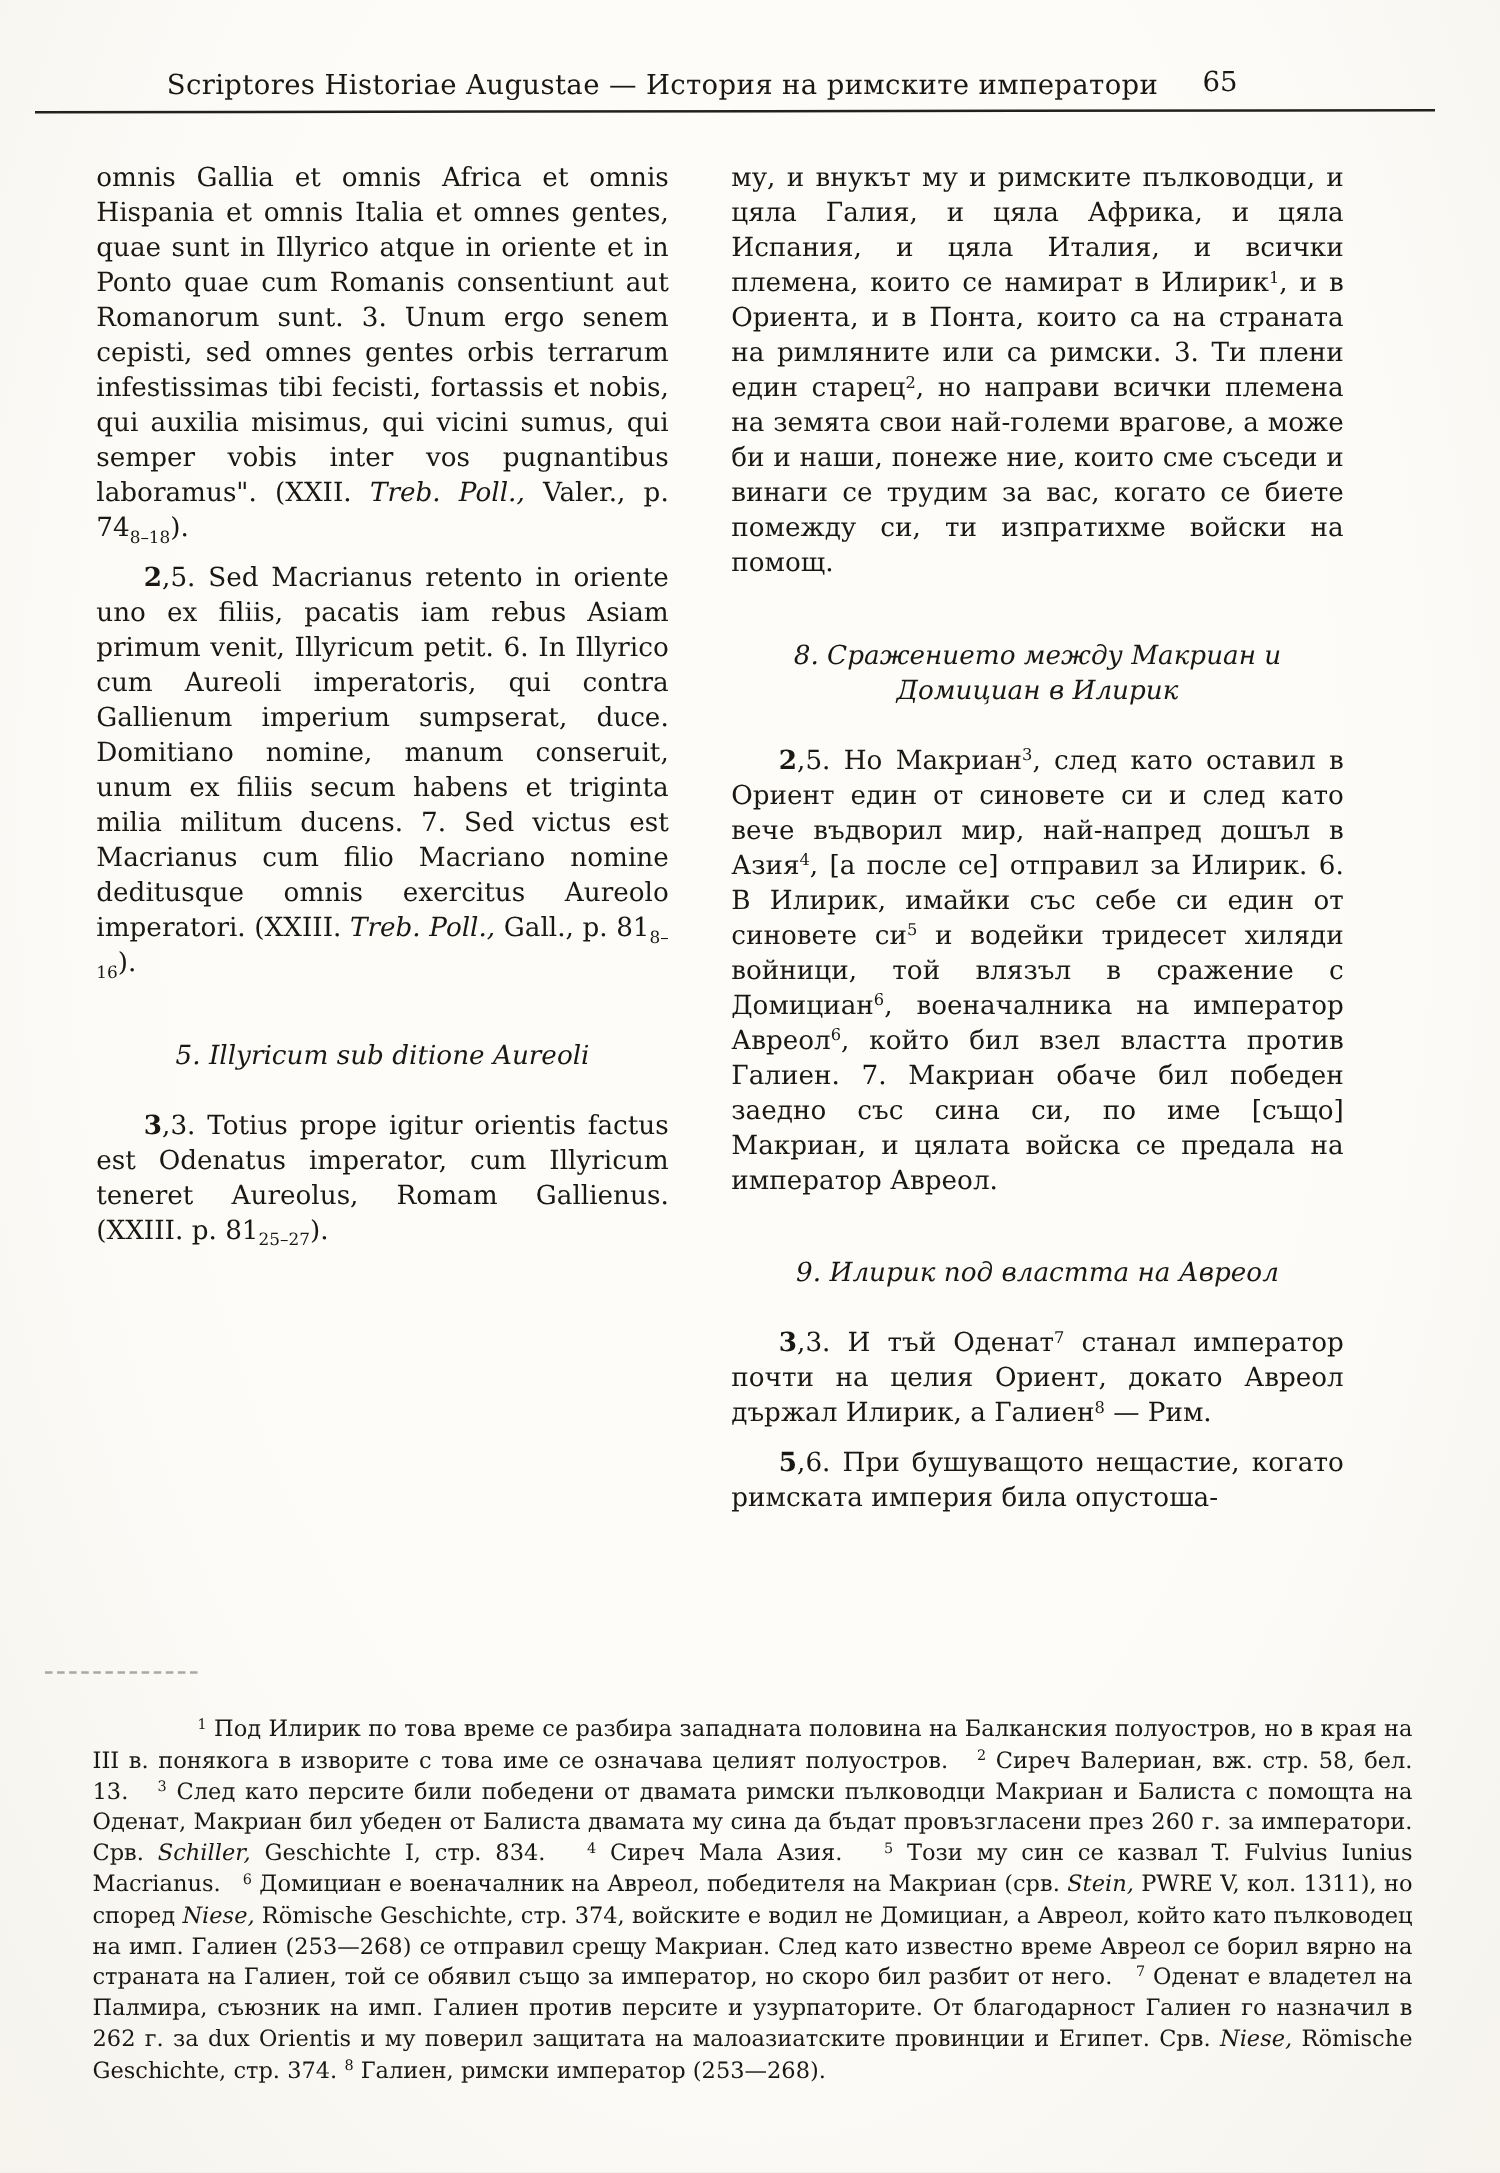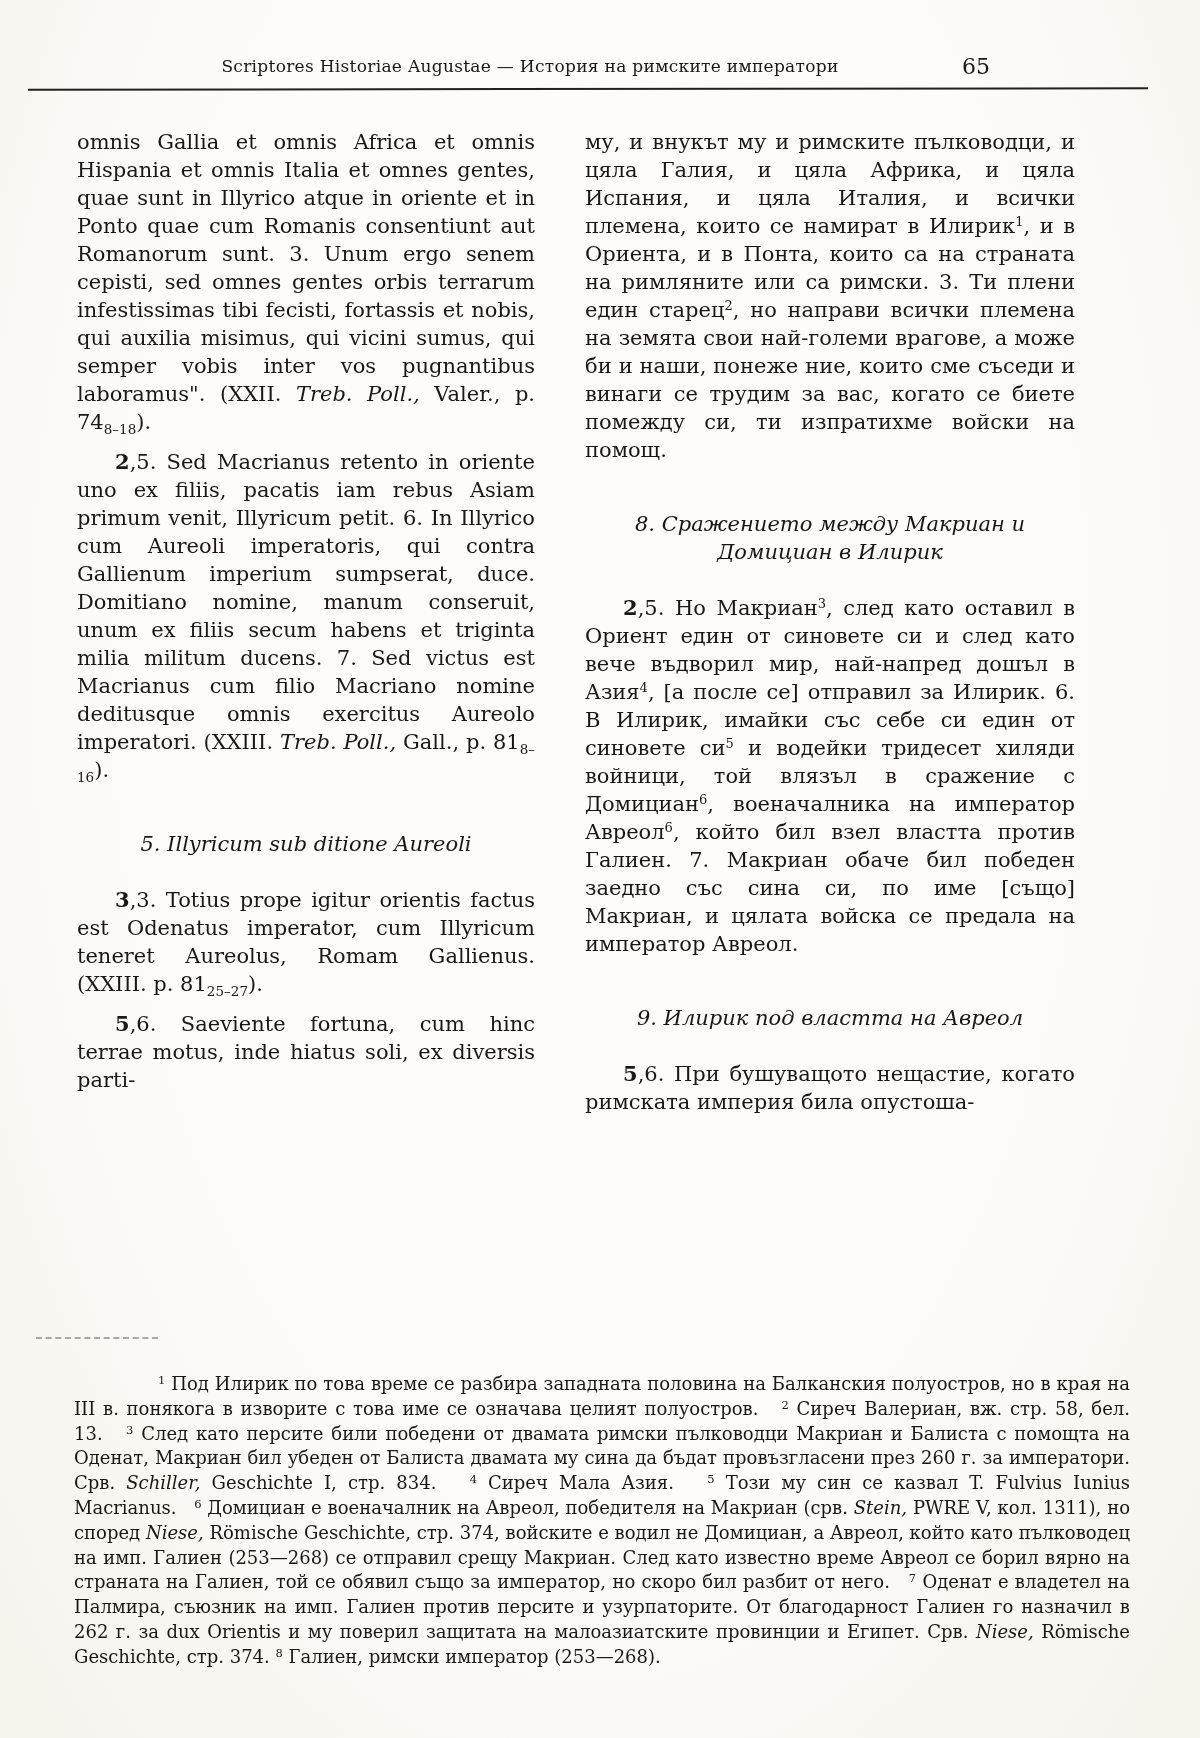--- a/index.html
+++ b/index.html
@@ -16,21 +16,21 @@
     font-family: "DejaVu Serif", "Liberation Serif", serif;
     color: #1b1712;
     overflow: hidden;
   }
   .header {
     position: absolute;
     top: 56px;
     left: 30px;
     width: 1000px;
     text-align: center;
-    font-size: 17px;
+    font-size: 22px;
     letter-spacing: 0.3px;
     white-space: nowrap;
   }
   .page-number {
     position: absolute;
     top: 54px;
     left: 962px;
     font-size: 22px;
   }
   .header-rule {
@@ -110,27 +110,27 @@
   </div>
   <div class="page-number">65</div>
   <div class="header-rule"></div>
 
   <div class="columns">
     <div class="col col-left">
         <div class="block para"><span>omnis Gallia et omnis Africa et omnis Hispania et omnis Italia et omnes gentes, quae sunt in Illyrico atque in oriente et in Ponto quae cum Romanis consentiunt aut Romanorum sunt. 3. Unum ergo senem cepisti, sed omnes gentes orbis terrarum infestissimas tibi fecisti, fortassis et nobis, qui auxilia misimus, qui vicini sumus, qui semper vobis inter vos pugnantibus laboramus". (XXII. </span><span class="it">Treb. Poll.,</span><span> Valer., p. 74</span><sub>8–18</sub><span>).</span></div>
         <div class="block para indent"><span class="bd">2</span><span>,5. Sed Macrianus retento in oriente uno ex filiis, pacatis iam rebus Asiam primum venit, Illyricum petit. 6. In Illyrico cum Aureoli imperatoris, qui contra Gallienum imperium sumpserat, duce. Domitiano nomine, manum conseruit, unum ex filiis secum habens et triginta milia militum ducens. 7. Sed victus est Macrianus cum filio Macriano nomine deditusque omnis exercitus Aureolo imperatori. (XXIII. </span><span class="it">Treb. Poll.,</span><span> Gall., p. 81</span><sub>8–16</sub><span>).</span></div>
         <div class="block heading"><span class="it">5. Illyricum sub ditione Aureoli</span></div>
         <div class="block para indent"><span class="bd">3</span><span>,3. Totius prope igitur orientis factus est Odenatus imperator, cum Illyricum teneret Aureolus, Romam Gallienus. (XXIII. p. 81</span><sub>25–27</sub><span>).</span></div>
-        <div class="block para indent"><span class="bd">5</span><span>,6. Saeviente fortuna, cum hinc terrae motus, inde hiatus soli, ex diversis parti-</span></div>
       </div>
     <div class="col col-right">
         <div class="block para"><span>му, и внукът му и римските пълководци, и цяла Галия, и цяла Африка, и цяла Испания, и цяла Италия, и всички племена, които се намират в Илирик</span><sup>1</sup><span>, и в Ориента, и в Понта, които са на страната на римляните или са римски. 3. Ти плени един старец</span><sup>2</sup><span>, но направи всички племена на земята свои най-големи врагове, а може би и наши, понеже ние, които сме съседи и винаги се трудим за вас, когато се биете помежду си, ти изпратихме войски на помощ.</span></div>
         <div class="block heading"><span class="it">8. Сражението между Макриан и Домициан в Илирик</span></div>
         <div class="block para indent"><span class="bd">2</span><span>,5. Но Макриан</span><sup>3</sup><span>, след като оставил в Ориент един от синовете си и след като вече въдворил мир, най-напред дошъл в Азия</span><sup>4</sup><span>, [а после се] отправил за Илирик. 6. В Илирик, имайки със себе си един от синовете си</span><sup>5</sup><span> и водейки тридесет хиляди войници, той влязъл в сражение с Домициан</span><sup>6</sup><span>, военачалника на император Авреол</span><sup>6</sup><span>, който бил взел властта против Галиен. 7. Макриан обаче бил победен заедно със сина си, по име [също] Макриан, и цялата войска се предала на император Авреол.</span></div>
         <div class="block heading"><span class="it">9. Илирик под властта на Авреол</span></div>
+        <div class="block para indent"><span class="bd">3</span><span>,3. И тъй Оденат</span><sup>7</sup><span> станал император почти на целия Ориент, докато Авреол държал Илирик, а Галиен</span><sup>8</sup><span> — Рим.</span></div>
         <div class="block para indent"><span class="bd">5</span><span>,6. При бушуващото нещастие, когато римската империя била опустоша-</span></div>
       </div>
   </div>
 
   <div class="footnote-separator"></div>
   <div class="footnotes">
       <div class="block para indent"><sup>1</sup><span> Под Илирик по това време се разбира западната половина на Балканския полуостров, но в края на III в. понякога в изворите с това име се означава целият полуостров.&nbsp;&nbsp; </span><sup>2</sup><span> Сиреч Валериан, вж. стр. 58, бел. 13.&nbsp;&nbsp; </span><sup>3</sup><span> След като персите били победени от двамата римски пълководци Макриан и Балиста с помощта на Оденат, Макриан бил убеден от Балиста двамата му сина да бъдат провъзгласени през 260 г. за императори. Срв. </span><span class="it">Schiller,</span><span> Geschichte I, стр. 834.&nbsp;&nbsp; </span><sup>4</sup><span> Сиреч Мала Азия.&nbsp;&nbsp; </span><sup>5</sup><span> Този му син се казвал T. Fulvius Iunius Macrianus.&nbsp;&nbsp; </span><sup>6</sup><span> Домициан е военачалник на Авреол, победителя на Макриан (срв. </span><span class="it">Stein,</span><span> PWRE V, кол. 1311), но според </span><span class="it">Niese,</span><span> Römische Geschichte, стр. 374, войските е водил не Домициан, а Авреол, който като пълководец на имп. Галиен (253—268) се отправил срещу Макриан. След като известно време Авреол се борил вярно на страната на Галиен, той се обявил също за император, но скоро бил разбит от него.&nbsp;&nbsp; </span><sup>7</sup><span> Оденат е владетел на Палмира, съюзник на имп. Галиен против персите и узурпаторите. От благодарност Галиен го назначил в 262 г. за dux Orientis и му поверил защитата на малоазиатските провинции и Египет. Срв. </span><span class="it">Niese,</span><span> Römische Geschichte, стр. 374. </span><sup>8</sup><span> Галиен, римски император (253—268).</span></div>
     </div>
 </div>
 

